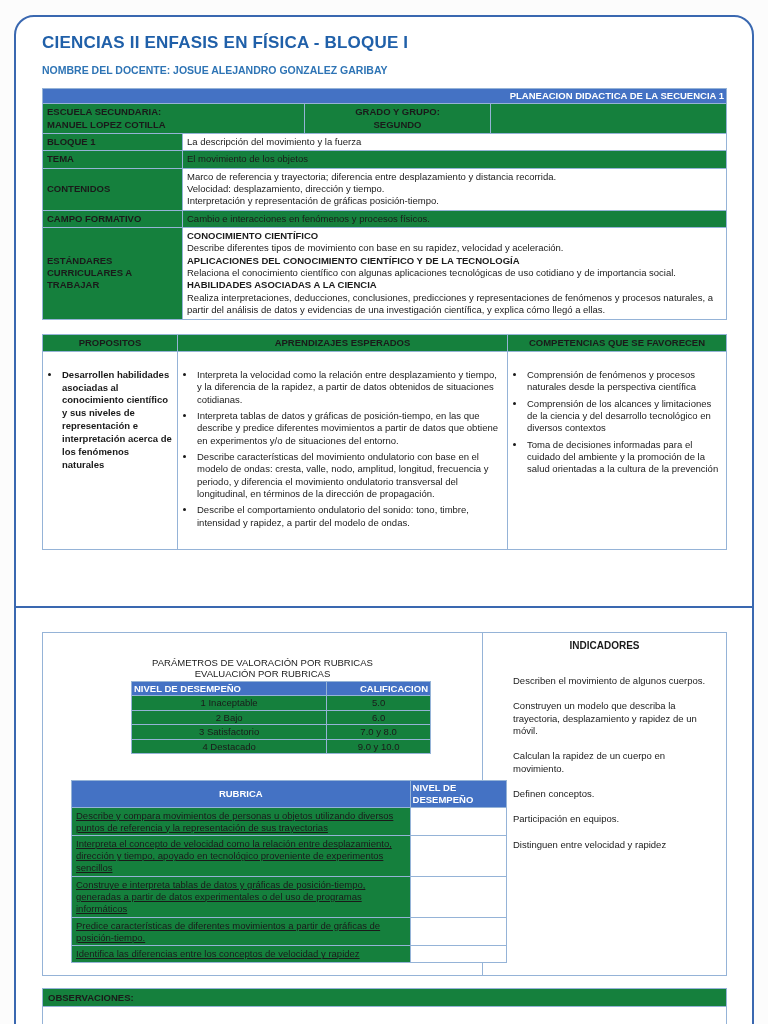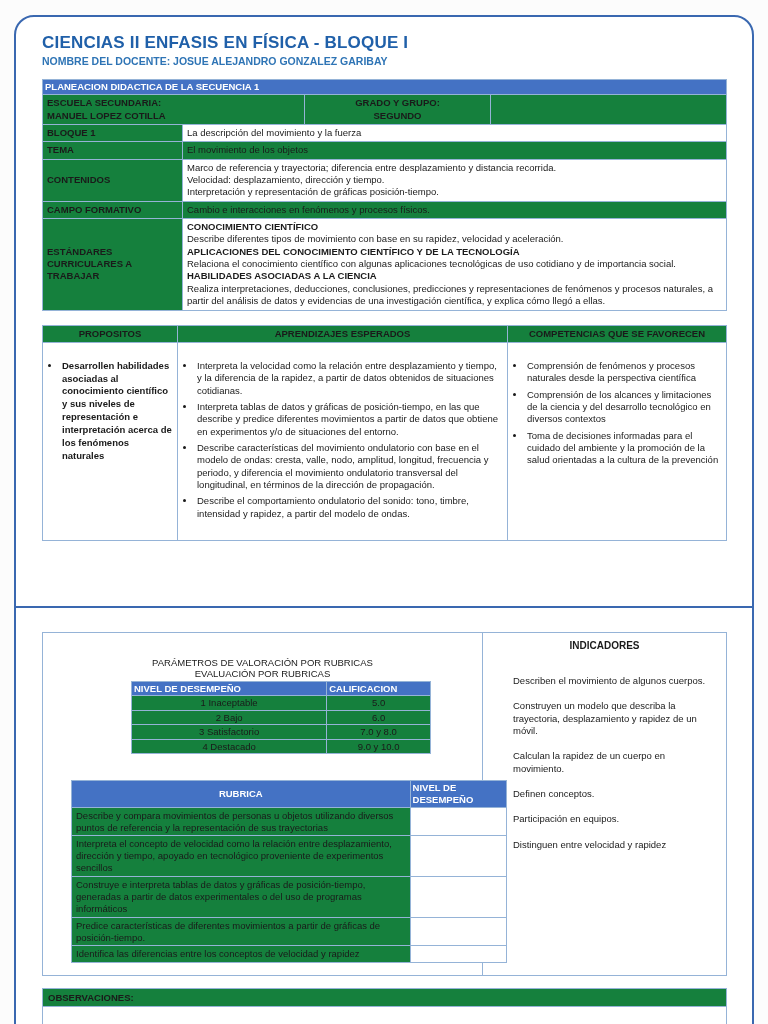--- a/index.html
+++ b/index.html
@@ -12,25 +12,25 @@
   .frame {
     position:absolute; left:14px; width:740px;
     border:2px solid #3a68b0; background:#fff;
   }
   .f1 { top:15px; height:681px;border-radius:20px; }
   .f2 { top:606px; height:452px; }
   .inner1 { padding:16px 25px 0 26px; }
   .inner2 { padding:24px 25px 0 26px; }
 
   .title   { font-size:17px; font-weight:700; color:#2060a9; letter-spacing:0.2px; }
-  .subtitle{ font-size:10.5px; font-weight:700; color:#2e74b5; margin-top:2px; }
+  .subtitle{ font-size:10.5px; font-weight:700; color:#2e74b5; margin-top:11px; }
 
   table.tbl { width:100%; border-collapse:collapse; font-size:9.5px; line-height:1.3; }
   table.tbl td { border:1px solid #95b3d7; padding:2px 4px; vertical-align:middle; }
-  .blue-head { background:#4472c4; color:#fff; font-weight:700; text-align:left; padding:1px 2px !important; }
+  .blue-head { background:#4472c4; color:#fff; font-weight:700; text-align:right; padding:1px 2px !important; }
   .tint { background:#15803d; }
   .b { font-weight:700; }
   .center { text-align:center; }
   .plan-head { margin-top:12px; }
   .plan-body { margin-top:-1px; }
   .plan-body td.label-cell { width:140px; }
   .purpose { margin-top:14px; }
   .purpose td.hcell { padding:2px 3px; }
   .purpose td.body-cell { vertical-align:top; padding:16px 5px; }
   ul.bullets { margin:1px 0 1px 13px; padding:0; }
@@ -46,21 +46,21 @@
   table.levels { border-collapse:collapse; font-size:9.5px; width:300px; margin:2px 0 0 88px; line-height:1.2; }
   table.levels td { border:1px solid #95b3d7; padding:1px 4px; }
   table.levels .lv-head1 { width:196px; text-align:left; }
   table.levels .lv-head2 { width:104px; }
   table.levels .lv-name { text-align:center;margin-left:29px; }
   table.levels .lv-score{ text-align:center; }
   table.rubric { border-collapse:collapse; font-size:9.5px; width:436px; margin:26px 0 0 28px; line-height:1.25; }
   table.rubric td { border:1px solid #95b3d7; padding:2px 4px; vertical-align:middle; }
   table.rubric .rub-head1 { width:302px; text-align:center; }
   table.rubric .rub-head2 { width:86px; text-align:left; }
-  table.rubric td.crit { text-align:left; }
+  table.rubric td.crit { text-align:left;text-decoration:underline; }
   table.rubric td.slot { background:#fff; }
   .ind-title { font-weight:700; font-size:10px; text-align:center; margin:0 0 24px; }
   .eval-right p { margin:0 0 13px; font-size:9.5px; line-height:1.3;padding-left:20px; }
   .obs-bar { margin-top:12px; border:1px solid #95b3d7; font-size:9.5px; font-weight:700; padding:3px 5px; }
   .obs-box { border:1px solid #95b3d7; border-top:none; height:58px; background:#fff; }
 </style>
 </head>
 <body>
 
 <div class="frame f1">

